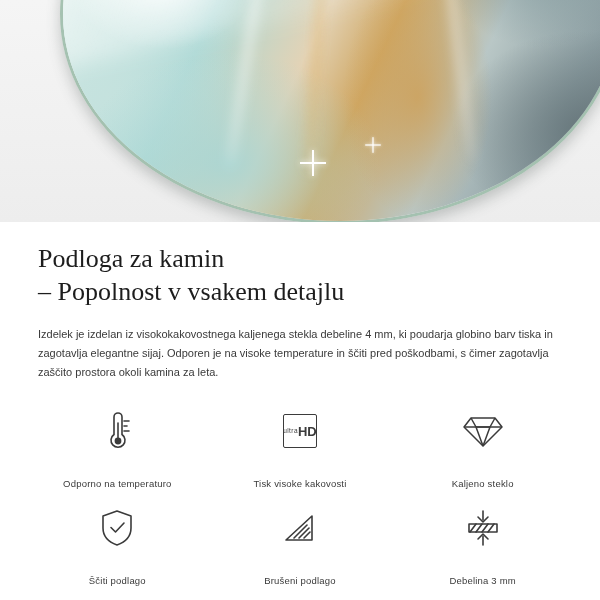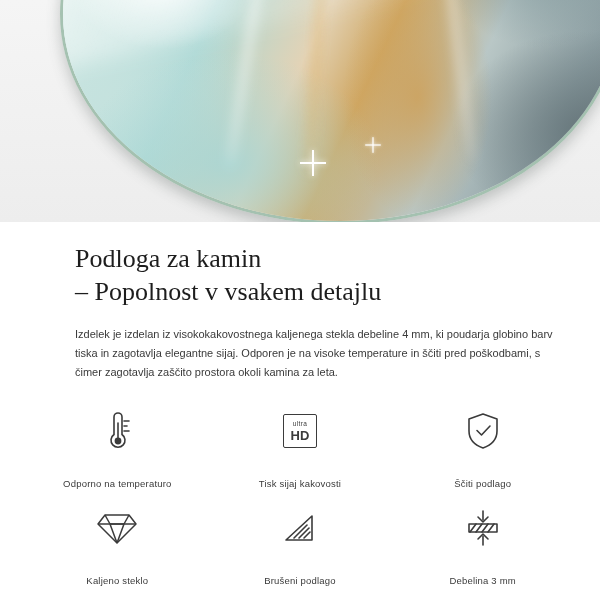--- a/index.html
+++ b/index.html
@@ -93,22 +93,21 @@
     background: #ffffff;
     box-shadow: 0 0 6px #ffffff;
   }
   .sparkle::before { left: 12px; top: 0; width: 2px; height: 26px; }
   .sparkle::after  { left: 0; top: 12px; width: 26px; height: 2px; }
   .sp1 { left: 300px; top: 150px; }
   .sp2 { left: 360px; top: 132px; transform: scale(.6); }
 
   
   .content {
-    padding: 20px 38px 0 30px;
-    margin-left: 45px;
+    padding: 20px 38px 0 38px;
   }
   .title {
     font-family: "Liberation Serif", serif;
     font-size: 26px;
     line-height: 1.28;
     color: #1d1d1d;
     font-weight: 400;
     margin: 0 0 16px 0;
     white-space: pre-line;
   }
@@ -148,21 +147,21 @@
     font-size: 9.5px;
     color: #3a3a3a;
     letter-spacing: .2px;
   }
   .hd-box {
     width: 34px;
     height: 34px;
     border: 1.6px solid #3b3b3b;
     border-radius: 2px;
     display: flex;
-    flex-direction: column;
+    flex-direction: row;
     align-items: center;
     justify-content: center;
     line-height: 1;
   }
   .hd-ultra { font-size: 6.5px; letter-spacing: .4px; }
   .hd-main { font-size: 13px; font-weight: bold; margin-top: 1px; }
 </style>
 </head>
 <body>
 
@@ -203,44 +202,44 @@
       <div class="feature-label">Odporno na temperaturo</div>
     </div>
 
     <div class="feature">
       <div class="feature-icon">
         <div class="hd-box">
           <span class="hd-ultra">ultra</span>
           <span class="hd-main">HD</span>
         </div>
       </div>
-      <div class="feature-label">Tisk sijaj kakovosti</div>
-    </div>
-
-    <div class="feature">
-      <div class="feature-icon">
-        <svg width="38" height="42" viewBox="0 0 38 42" fill="none" stroke="#3b3b3b" stroke-width="1.6" stroke-linejoin="round" stroke-linecap="round">
-          <path d="M19 4 L33 9 V21 C33 30 26 35.5 19 38 C12 35.5 5 30 5 21 V9 Z"></path>
-          <path d="M13 20.5 l4.5 4.5 L26 16"></path>
-        </svg>
-      </div>
-      <div class="feature-label">Ščiti podlago</div>
+      <div class="feature-label">Tisk visoke kakovosti</div>
     </div>
 
     <div class="feature">
       <div class="feature-icon">
         <svg width="42" height="36" viewBox="0 0 42 36" fill="none" stroke="#3b3b3b" stroke-width="1.5" stroke-linejoin="round">
           <path d="M9 5 H33 L40 14 L21 33 L2 14 Z"></path>
           <path d="M2 14 H40"></path>
           <path d="M9 5 L14 14 L21 33"></path>
           <path d="M33 5 L28 14 L21 33"></path>
           <path d="M14 14 H28"></path>
         </svg>
       </div>
       <div class="feature-label">Kaljeno steklo</div>
+    </div>
+
+    <div class="feature">
+      <div class="feature-icon">
+        <svg width="38" height="42" viewBox="0 0 38 42" fill="none" stroke="#3b3b3b" stroke-width="1.6" stroke-linejoin="round" stroke-linecap="round">
+          <path d="M19 4 L33 9 V21 C33 30 26 35.5 19 38 C12 35.5 5 30 5 21 V9 Z"></path>
+          <path d="M13 20.5 l4.5 4.5 L26 16"></path>
+        </svg>
+      </div>
+      <div class="feature-label">Ščiti podlago</div>
     </div>
 
     <div class="feature">
       <div class="feature-icon">
         <svg width="40" height="36" viewBox="0 0 40 36" fill="none" stroke="#3b3b3b" stroke-width="1.6" stroke-linecap="round" stroke-linejoin="round">
           <path d="M6 30 H32 V6 Z"></path>
           <path d="M14 28 L27 15"></path>
           <path d="M19 28 L29 18"></path>
           <path d="M24 28 L30 22"></path>
         </svg>

